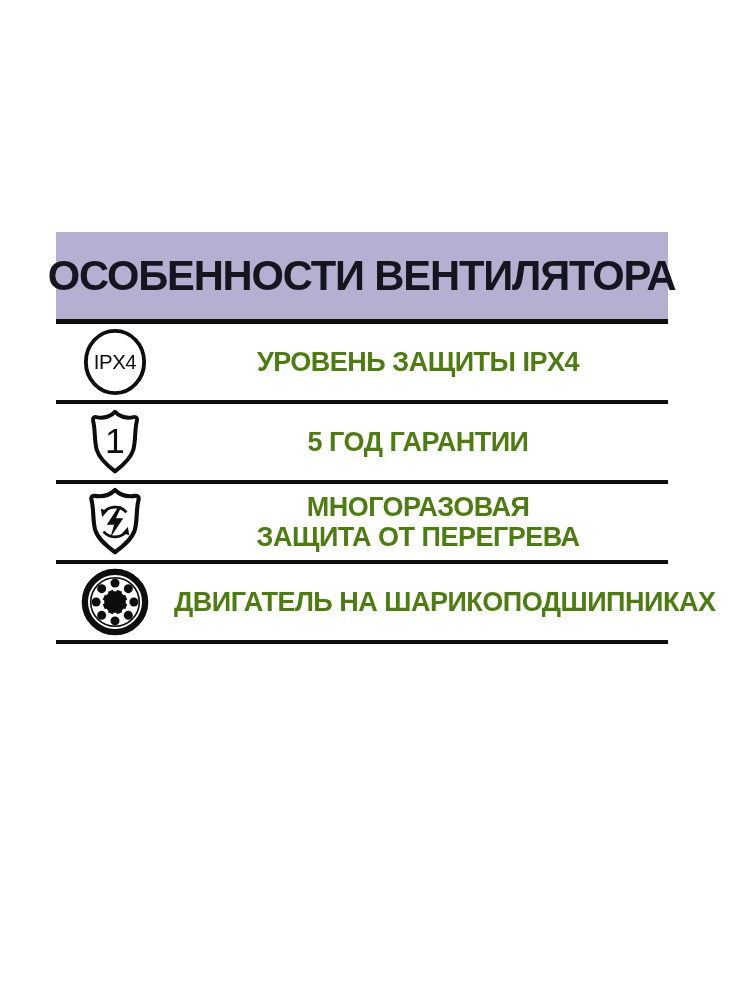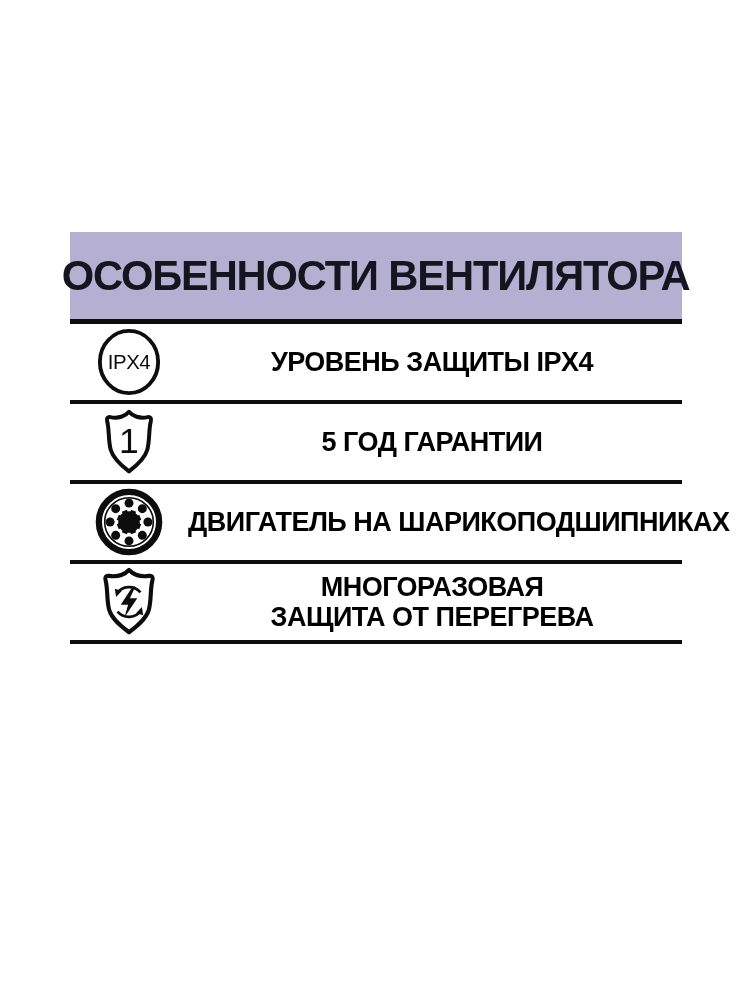--- a/index.html
+++ b/index.html
@@ -9,21 +9,21 @@
   body {
     width: 750px;
     height: 1000px;
     background: #ffffff;
     font-family: "Liberation Sans", sans-serif;
     position: relative;
     overflow: hidden;
   }
   .features-card {
     position: absolute;
-    left: 70px;
+    left: 56px;
     top: 232px;
     width: 612px;
   }
   .header-band {
     height: 87px;
     background: #b5b0d2;
     border-bottom: 5px solid #0d0d0d;
     display: flex;
     align-items: center;
     justify-content: center;
@@ -49,21 +49,21 @@
     align-items: center;
     justify-content: center;
   }
   .label-cell {
     flex: 1 1 auto;
     text-align: center;
     font-size: 27px;
     font-weight: 700;
     letter-spacing: -0.5px;
     line-height: 1.12;
-    color: #000000;
+    color: #4d7c0f;
     white-space: nowrap;
     padding-right: 6px;
   }
   .label-line { display: block; }
   svg { display: block; }
   .icon-label-text {
     font-family: "Liberation Sans", sans-serif;
     fill: #0d0d0d;
   }
 </style>
@@ -100,20 +100,47 @@
                  C61.5 14.5 60 12.5 57 13
                  C48 15 40 12 36 7 Z" fill="none" stroke="#0d0d0d" stroke-width="4.5" stroke-linejoin="round"></path>
         <text x="36" y="53" text-anchor="middle" class="icon-label-text" font-size="40" font-weight="500">1</text>
       </svg>
     </div>
     <div class="label-cell">5 ГОД ГАРАНТИИ</div>
   </div>
 
   <div class="feature-row">
     <div class="icon-cell">
+      <svg width="66" height="76" viewBox="0 0 72 82">
+        <path d="M36 6
+                 C31 11 24 14 14 12.5
+                 C11 12 9.5 14 10.5 17.5
+                 C13 27 11.5 40 14.5 50
+                 C17.5 60 28 68 36 74
+                 C44 68 54.5 60 57.5 50
+                 C60.5 40 59 27 61.5 17.5
+                 C62.5 14 61 12 58 12.5
+                 C48 14 41 11 36 6 Z" fill="none" stroke="#0d0d0d" stroke-width="4.5" stroke-linejoin="round"></path>
+
+        <path d="M 48.5 30.5 A 16.5 16.5 0 0 0 22.5 32" fill="none" stroke="#0d0d0d" stroke-width="3"></path>
+        <polygon points="20.5,26.5 22,35.5 28,29" fill="#0d0d0d"></polygon>
+        <path d="M 23.5 51.5 A 16.5 16.5 0 0 0 49.5 50" fill="none" stroke="#0d0d0d" stroke-width="3"></path>
+        <polygon points="51.5,55.5 50,46.5 44,53" fill="#0d0d0d"></polygon>
+
+        <polygon points="40,24 27,44 35,44 31,58 45,37 37,37 43,24" fill="#0d0d0d"></polygon>
+      </svg>
+    </div>
+    <div class="label-cell">
+      <span class="label-line">МНОГОРАЗОВАЯ</span>
+      <span class="label-line">ЗАЩИТА ОТ ПЕРЕГРЕВА</span>
+    </div>
+  </div>
+
+  <div class="feature-row">
+    <div class="icon-cell">
       <svg width="72" height="72" viewBox="0 0 80 80">
         <circle cx="40" cy="40" r="33.5" fill="none" stroke="#0d0d0d" stroke-width="7"></circle>
         <circle cx="40" cy="40" r="27" fill="none" stroke="#0d0d0d" stroke-width="1.8"></circle>
 
         <circle cx="61" cy="40" r="5" fill="#0d0d0d"></circle>
         <circle cx="54.8" cy="54.8" r="5" fill="#0d0d0d"></circle>
         <circle cx="40" cy="61" r="5" fill="#0d0d0d"></circle>
         <circle cx="25.2" cy="54.8" r="5" fill="#0d0d0d"></circle>
         <circle cx="19" cy="40" r="5" fill="#0d0d0d"></circle>
         <circle cx="25.2" cy="25.2" r="5" fill="#0d0d0d"></circle>
@@ -128,40 +155,13 @@
         <rect x="37" y="26.5" width="6" height="4.5" fill="#0d0d0d" transform="rotate(247.5 40 40)"></rect>
         <rect x="37" y="26.5" width="6" height="4.5" fill="#0d0d0d" transform="rotate(292.5 40 40)"></rect>
         <rect x="37" y="26.5" width="6" height="4.5" fill="#0d0d0d" transform="rotate(337.5 40 40)"></rect>
 
         <circle cx="40" cy="40" r="12" fill="#0d0d0d"></circle>
       </svg>
     </div>
     <div class="label-cell">ДВИГАТЕЛЬ НА ШАРИКОПОДШИПНИКАХ</div>
   </div>
 
-  <div class="feature-row">
-    <div class="icon-cell">
-      <svg width="66" height="76" viewBox="0 0 72 82">
-        <path d="M36 6
-                 C31 11 24 14 14 12.5
-                 C11 12 9.5 14 10.5 17.5
-                 C13 27 11.5 40 14.5 50
-                 C17.5 60 28 68 36 74
-                 C44 68 54.5 60 57.5 50
-                 C60.5 40 59 27 61.5 17.5
-                 C62.5 14 61 12 58 12.5
-                 C48 14 41 11 36 6 Z" fill="none" stroke="#0d0d0d" stroke-width="4.5" stroke-linejoin="round"></path>
-
-        <path d="M 48.5 30.5 A 16.5 16.5 0 0 0 22.5 32" fill="none" stroke="#0d0d0d" stroke-width="3"></path>
-        <polygon points="20.5,26.5 22,35.5 28,29" fill="#0d0d0d"></polygon>
-        <path d="M 23.5 51.5 A 16.5 16.5 0 0 0 49.5 50" fill="none" stroke="#0d0d0d" stroke-width="3"></path>
-        <polygon points="51.5,55.5 50,46.5 44,53" fill="#0d0d0d"></polygon>
-
-        <polygon points="40,24 27,44 35,44 31,58 45,37 37,37 43,24" fill="#0d0d0d"></polygon>
-      </svg>
-    </div>
-    <div class="label-cell">
-      <span class="label-line">МНОГОРАЗОВАЯ</span>
-      <span class="label-line">ЗАЩИТА ОТ ПЕРЕГРЕВА</span>
-    </div>
-  </div>
-
 </div>
 
 </body></html>

